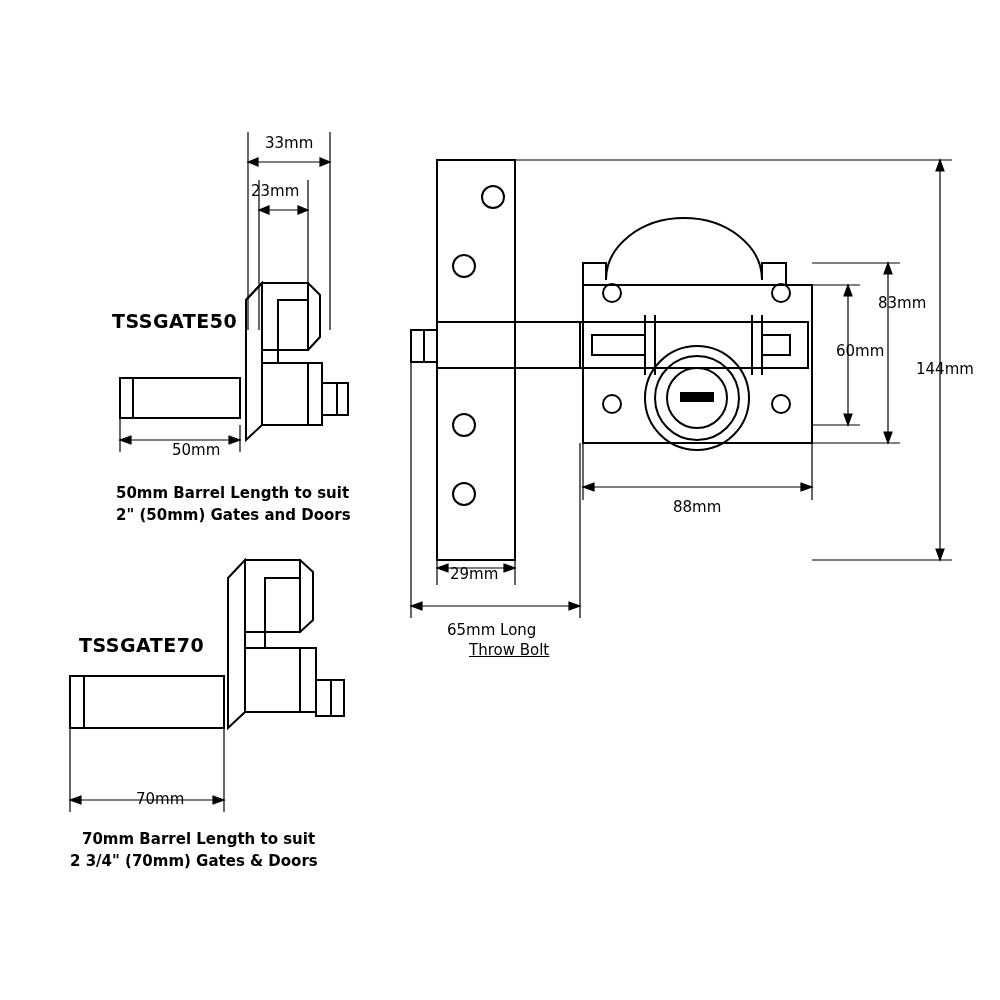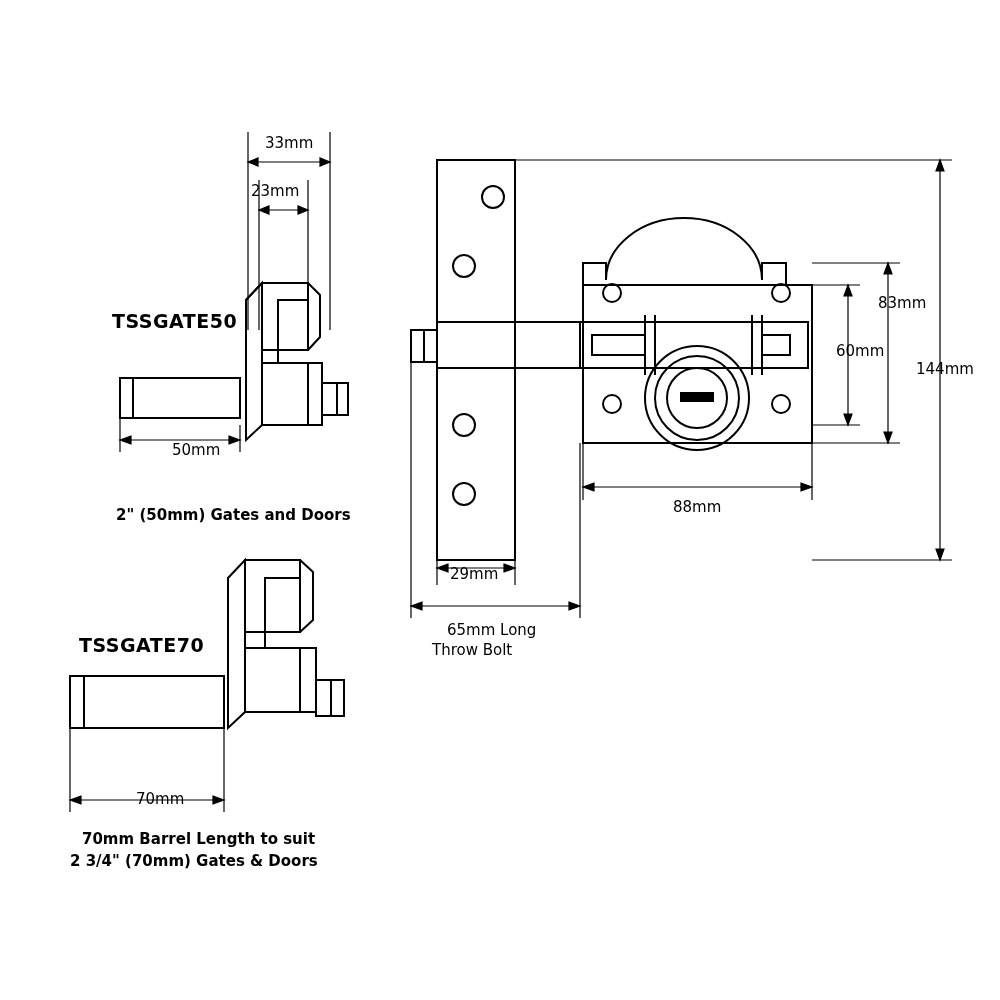--- a/index.html
+++ b/index.html
@@ -213,35 +213,36 @@
   </svg>
 
   <div class="lbl dim-lbl" style="left:265px; top:134px;">33mm</div>
 
   <div class="lbl dim-lbl" style="left:251px; top:182px;">23mm</div>
 
   <div class="lbl part-lbl" style="left:112px; top:310px;">TSSGATE50</div>
 
   <div class="lbl dim-lbl" style="left:156px; top:441px;margin-left:16px;">50mm</div>
 
+  <div class="lbl caption-lbl" style="left:116px; top:484px;">50mm Barrel Length to suit</div>
   <div class="lbl caption-lbl" style="left:116px; top:506px;">2" (50mm) Gates and Doors</div>
 
   <div class="lbl part-lbl" style="left:79px; top:634px;">TSSGATE70</div>
 
   <div class="lbl dim-lbl" style="left:136px; top:790px;">70mm</div>
 
   <div class="lbl caption-lbl" style="left:82px; top:830px;">70mm Barrel Length to suit</div>
   <div class="lbl caption-lbl" style="left:70px; top:852px;">2 3/4" (70mm) Gates &amp; Doors</div>
 
   <div class="lbl dim-lbl" style="left:916px; top:360px;">144mm</div>
 
   <div class="lbl dim-lbl" style="left:878px; top:294px;">83mm</div>
 
   <div class="lbl dim-lbl" style="left:836px; top:342px;">60mm</div>
 
   <div class="lbl dim-lbl" style="left:673px; top:498px;">88mm</div>
 
   <div class="lbl dim-lbl" style="left:450px; top:565px;">29mm</div>
 
   <div class="lbl note-lbl" style="left:447px; top:621px;">65mm Long</div>
-  <div class="lbl note-lbl" style="left:432px; top:641px;">Throw Bolt</div>
+  <div class="lbl note-lbl" style="left:469px; top:641px;text-decoration:underline;">Throw Bolt</div>
 
 </div>
 
 </body></html>

